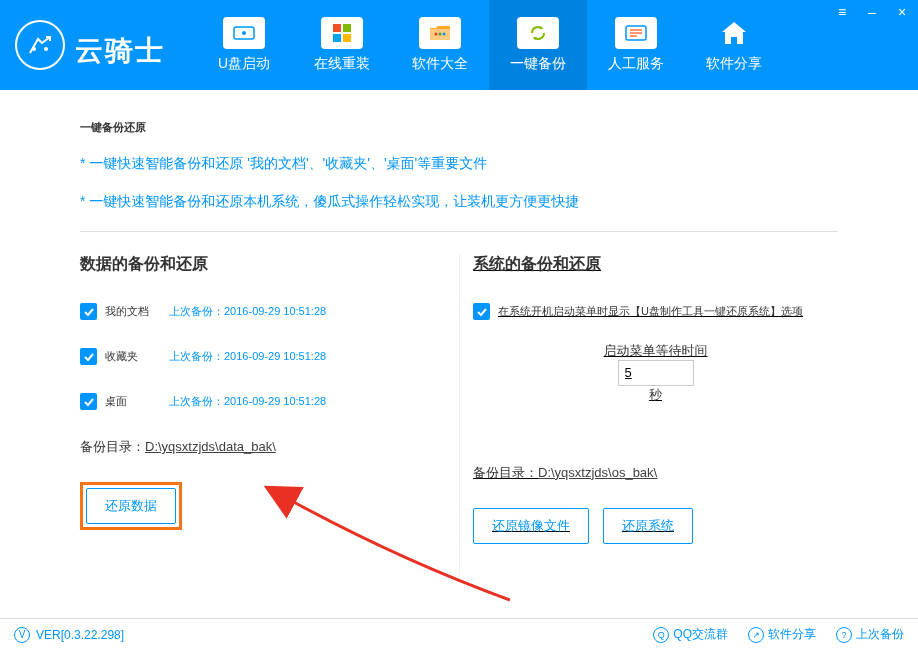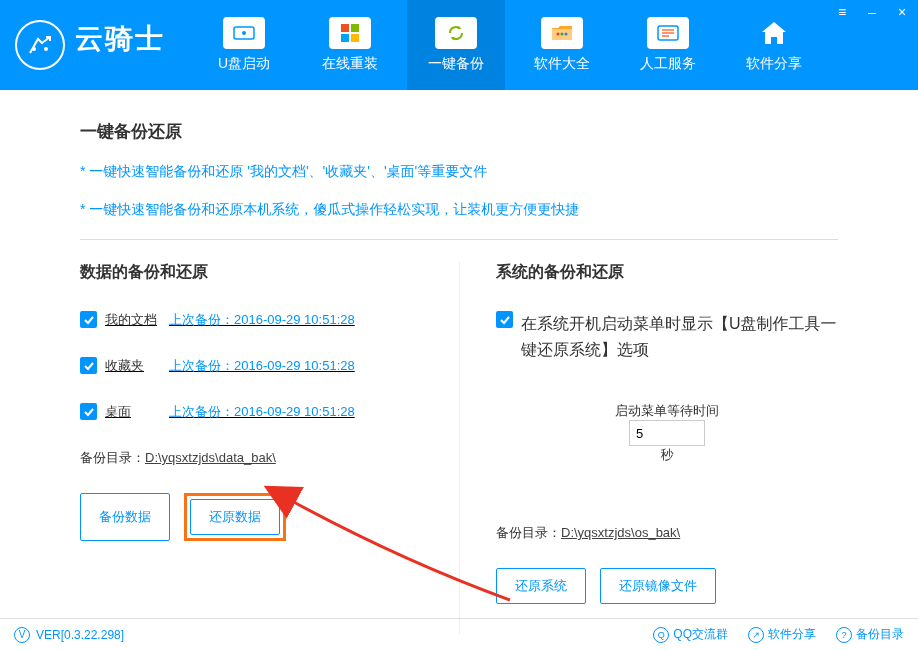--- a/index.html
+++ b/index.html
@@ -1,47 +1,47 @@
 <!DOCTYPE html>
 <html><head>
 <meta charset="utf-8">
 <style>
 * { margin: 0; padding: 0; box-sizing: border-box; }
 body { font-family: "Microsoft YaHei", sans-serif; background: #fff; width: 918px; height: 650px; overflow: hidden; position: relative; }
 
 .header { background: #0095ff; height: 90px; display: flex; align-items: center; padding-left: 15px; }
-.logo-area { display: flex; align-items: flex-start; gap: 10px; margin-right: 30px; }
+.logo-area { display: flex; align-items: flex-end; gap: 10px; margin-right: 30px; }
 .logo-circle { width: 50px; height: 50px; border: 2px solid #fff; border-radius: 50%; display: flex; align-items: center; justify-content: center; }
 .logo-text { color: #fff; font-size: 28px; font-weight: bold; letter-spacing: 2px; }
-.nav { display: flex; height: 100%; gap: 8px; }
+.nav { display: flex; height: 100%; }
 .nav-item { width: 98px; display: flex; flex-direction: column; align-items: center; justify-content: center; gap: 6px; cursor: pointer; color: #fff; font-size: 14px; }
 .nav-item.active { background: #0082e0; }
 .nav-icon { width: 42px; height: 32px; background: #fff; border-radius: 4px; display: flex; align-items: center; justify-content: center; }
 .window-controls { position: absolute; top: 4px; right: 8px; display: flex; gap: 14px; }
 .win-ctrl { width: 16px; height: 16px; display: flex; align-items: center; justify-content: center; color: #fff; cursor: pointer; font-size: 14px; }
 
 .content { padding: 30px 80px 0 80px; }
-.section-title { font-size: 17px; font-weight: bold; color: #333; }
+.section-title { font-size: 11px; font-weight: bold; color: #333; }
 .asterisk-line { color: #0095ff; font-size: 14px; margin-top: 20px; }
 .asterisk-line:first-of-type { margin-top: 14px; }
 
 .hr { border: none; border-top: 1px solid #ddd; margin-top: 20px; }
 
 .panels { display: flex; margin-top: 22px; }
 .panel-left { width: 50%; padding-right: 30px; }
-.panel-right { width: 50%; padding-left: 36px; border-left: 1px solid #eee; padding-bottom: 30px; }
+.panel-right { width: 50%; padding-left: 13px; border-left: 1px solid #eee; padding-bottom: 30px; text-decoration: underline; }
 .panel-title { font-size: 16px; font-weight: bold; color: #333; margin-bottom: 28px; }
 
-.check-row { display: flex; margin-bottom: 28px; font-size: 13px; text-decoration: underline; }
+.check-row { display: flex; align-items: center; margin-bottom: 28px; font-size: 11px; }
 .checkbox { width: 17px; height: 17px; background: #0095ff; border-radius: 2px; display: flex; align-items: center; justify-content: center; margin-right: 8px; flex-shrink: 0; }
 .checkbox svg { width: 12px; height: 12px; }
 .check-label { color: #333; width: 64px; }
 .backup-time { color: #0095ff; }
 
-.sys-check-row { display: flex; align-items: flex-start; font-size: 16px; margin-bottom: 40px; line-height: 1.6; }
+.sys-check-row { display: flex; align-items: flex-start; font-size: 11px; margin-bottom: 21px; line-height: 1.6; }
 .sys-check-text { color: #333; }
 .wait-row { display: flex; align-items: center; font-size: 13px; color: #333; margin-bottom: 60px; flex-direction: column; }
 .wait-input { width: 76px; height: 26px; border: 1px solid #ccc; margin: 0 8px; padding: 0 6px; font-size: 13px; }
 
 .dir-row { font-size: 13px; color: #333; margin-bottom: 26px; }
 .dir-link { color: #404040; text-decoration: underline; cursor: pointer; }
 
 .btn-row { display: flex; gap: 14px; }
 .btn { padding: 8px 18px; border: 1px solid #0095ff; background: #fff; color: #0095ff; font-size: 13px; cursor: pointer; border-radius: 2px; }
 .highlight-box { border: 3px solid #f97316; padding: 3px; display: inline-block; }
@@ -83,41 +83,41 @@
       <div class="nav-icon">
           <svg width="18" height="18" viewBox="0 0 18 18">
             <rect x="0" y="0" width="8" height="8" fill="#f25022"></rect>
             <rect x="10" y="0" width="8" height="8" fill="#7fba00"></rect>
             <rect x="0" y="10" width="8" height="8" fill="#00a4ef"></rect>
             <rect x="10" y="10" width="8" height="8" fill="#ffb900"></rect>
           </svg>
         </div>
       <span>在线重装</span>
     </div>
-    <div class="nav-item active">
-      <div class="nav-icon">
-          <svg width="20" height="20" viewBox="0 0 20 20">
-            <path d="M4 10a6 6 0 0 1 10-4.5 M16 10a6 6 0 0 1-10 4.5" stroke="#7fba00" stroke-width="2" fill="none"></path>
-            <path d="M13 3 L15 6 L11 6 Z M7 17 L5 14 L9 14 Z" fill="#7fba00"></path>
-          </svg>
-        </div>
-      <span>一键备份</span>
-    </div>
     <div class="nav-item">
       <div class="nav-icon">
           <svg width="24" height="18" viewBox="0 0 24 18">
             <path d="M2 4 L8 4 L10 2 L22 2 L22 16 L2 16 Z" fill="#ffa726"></path>
             <rect x="2" y="5" width="20" height="11" fill="#ffcc80"></rect>
             <circle cx="8" cy="10" r="1.5" fill="#e53935"></circle>
             <circle cx="12" cy="10" r="1.5" fill="#43a047"></circle>
             <circle cx="16" cy="10" r="1.5" fill="#1e88e5"></circle>
           </svg>
         </div>
       <span>软件大全</span>
     </div>
+    <div class="nav-item active">
+      <div class="nav-icon">
+          <svg width="20" height="20" viewBox="0 0 20 20">
+            <path d="M4 10a6 6 0 0 1 10-4.5 M16 10a6 6 0 0 1-10 4.5" stroke="#7fba00" stroke-width="2" fill="none"></path>
+            <path d="M13 3 L15 6 L11 6 Z M7 17 L5 14 L9 14 Z" fill="#7fba00"></path>
+          </svg>
+        </div>
+      <span>一键备份</span>
+    </div>
     <div class="nav-item">
       <div class="nav-icon">
           <svg width="22" height="20" viewBox="0 0 22 20">
             <rect x="1" y="3" width="20" height="14" rx="2" fill="none" stroke="#0095ff" stroke-width="1.5"></rect>
             <line x1="5" y1="7" x2="17" y2="7" stroke="#ff7043" stroke-width="1.5"></line>
             <line x1="5" y1="10" x2="17" y2="10" stroke="#ff7043" stroke-width="1.5"></line>
             <line x1="5" y1="13" x2="12" y2="13" stroke="#ff7043" stroke-width="1.5"></line>
           </svg>
         </div>
       <span>人工服务</span>
@@ -174,21 +174,20 @@
           </div>
         <span class="check-label">桌面</span>
         <span class="backup-time">上次备份：2016-09-29 10:51:28</span>
       </div>
 
       <div class="dir-row">
         <span>备份目录：</span><span class="dir-link">D:\yqsxtzjds\data_bak\</span>
       </div>
 
       <div class="btn-row">
-        <button class="btn">备份数据</button>
         <span class="highlight-box">
           <button class="btn">还原数据</button>
         </span>
       </div>
     </div>
 
     <div class="panel-right">
       <div class="panel-title">系统的备份和还原</div>
 
       <div class="sys-check-row">
@@ -204,22 +203,22 @@
         <span>启动菜单等待时间</span>
         <input class="wait-input" value="5" style="">
         <span>秒</span>
       </div>
 
       <div class="dir-row">
         <span>备份目录：</span><span class="dir-link">D:\yqsxtzjds\os_bak\</span>
       </div>
 
       <div class="btn-row">
+        <button class="btn">还原镜像文件</button>
         <button class="btn">还原系统</button>
-        <button class="btn">还原镜像文件</button>
       </div>
     </div>
   </div>
 </div>
 
 <svg class="arrow-svg" width="280" height="150">
   <defs>
       <marker id="ah" markerWidth="12" markerHeight="12" refX="2" refY="6" orient="auto">
         <path d="M0 0 L12 6 L0 12 Z" fill="#e83122"></path>
       </marker>
@@ -236,16 +235,16 @@
     <div class="footer-link">
       <span class="footer-icon">Q</span>
       <span>QQ交流群</span>
     </div>
     <div class="footer-link">
       <span class="footer-icon">↗</span>
       <span>软件分享</span>
     </div>
     <div class="footer-link">
       <span class="footer-icon">?</span>
-      <span>备份目录</span>
+      <span>上次备份</span>
     </div>
   </div>
 </div>
 
 </body></html>

